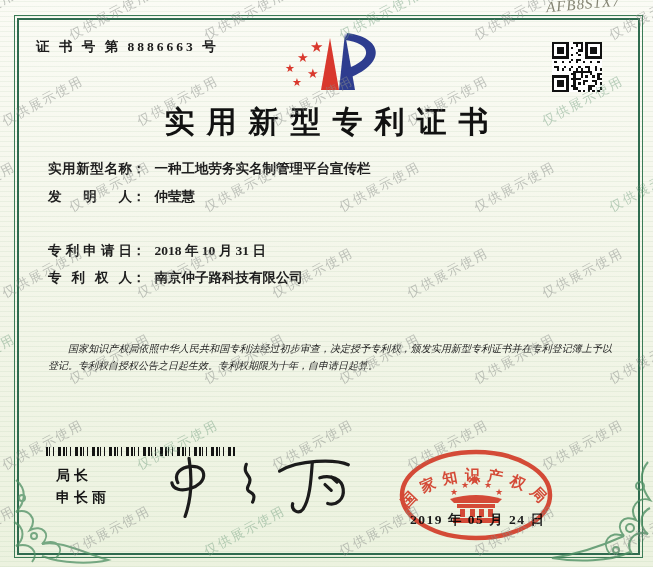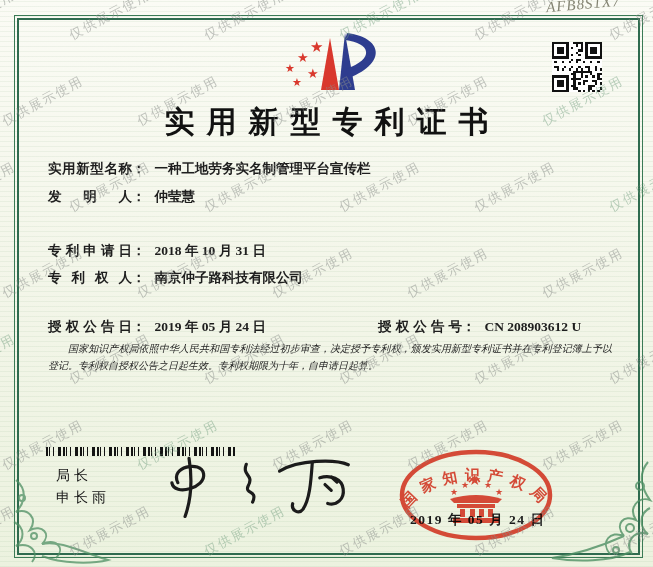--- a/index.html
+++ b/index.html
@@ -27,21 +27,21 @@
   .row{position:absolute;left:48px;font-size:13.5px;font-weight:bold;white-space:nowrap;color:#1e1e1e;}
   .lbl{display:inline-block;width:84px;text-align:justify;text-align-last:justify;vertical-align:bottom;}
   .colon{margin-right:9px;}
   .grant2{position:absolute;left:330px;top:0;}
   .paras{position:absolute;left:48px;top:341px;width:564px;
     font-size:10px;line-height:16.5px;font-style:italic;color:#242424;text-align:justify;}
   .paras p{margin:0;text-indent:2em;}
   .barcode{position:absolute;left:46px;top:447px;width:190px;height:9px;
     background:repeating-linear-gradient(90deg,#141414 0 2px,transparent 2px 3px,#141414 3px 4px,
       transparent 4px 7px,#141414 7px 8px,transparent 8px 12px,#141414 12px 15px,transparent 15px 17px);}
-  .officer{position:absolute;left:56px;top:465px;font-size:14px;font-weight:normal;
+  .officer{position:absolute;left:56px;top:465px;font-size:14px;font-weight:bold;
     letter-spacing:4px;line-height:22px;color:#161616;}
   .signature{position:absolute;left:150px;top:450px;z-index:11;}
   .sealdate{position:absolute;left:410px;top:511px;font-size:13.5px;font-weight:bold;
     letter-spacing:1.5px;color:#1a1a1a;z-index:15;}
   .seal{position:absolute;left:396px;top:441px;z-index:20;mix-blend-mode:multiply;opacity:.92;}
   .footer{position:absolute;left:238px;top:533px;font-size:11.5px;font-weight:bold;
     letter-spacing:2px;color:#2a2a2a;}
   .ornament{position:absolute;z-index:5;pointer-events:none;}
   .orn-bl{left:12px;top:478px;}
   .orn-br{left:536px;top:458px;}
@@ -56,20 +56,21 @@
 <div class="page">
   <div class="texture"></div>
   <div class="frame">
     <div class="frame-inner"></div>
   </div>
 
   <div class="content">
 
     <div class="handcode">AFB8S1X7</div>
 
+    <div class="certno">证 书 号 第 8886663 号</div>
 
     <svg class="logo" width="108" height="72" viewBox="0 0 108 72">
       <g fill="#d9382d">
         <text x="2" y="44" font-size="11">★</text>
         <text x="14" y="34" font-size="13">★</text>
         <text x="27" y="24" font-size="15">★</text>
         <text x="24" y="50" font-size="13">★</text>
         <text x="9" y="58" font-size="11">★</text>
       </g>
       <polygon points="47,10 56,62 38,62" fill="#d9382d"></polygon>
@@ -186,26 +187,20 @@
     </div>
     <div class="row" style="top:188px">
       <span class="lbl">发明人</span><span class="colon">：</span><span>仲莹慧</span>
     </div>
     <div class="row" style="top:242px">
       <span class="lbl">专利申请日</span><span class="colon">：</span><span>2018 年 10 月 31 日</span>
     </div>
     <div class="row" style="top:269px">
       <span class="lbl">专利权人</span><span class="colon">：</span><span>南京仲子路科技有限公司</span>
     </div>
-    <div class="row" style="top:318px">
-      <span class="lbl">授权公告日</span><span class="colon">：</span><span>2019 年 05 月 24 日</span>
-      <span class="grant2">
-        <span class="lbl">授权公告号</span><span class="colon">：</span><span>CN 208903612 U</span>
-      </span>
-    </div>
 
     <div class="paras">
       <p>国家知识产权局依照中华人民共和国专利法经过初步审查，决定授予专利权，颁发实用新型专利证书并在专利登记簿上予以登记。专利权自授权公告之日起生效。专利权期限为十年，自申请日起算。</p>
     </div>
 
     <div class="barcode"></div>
 
     <div class="officer">
       <div>局长</div>
       <div>申长雨</div>

